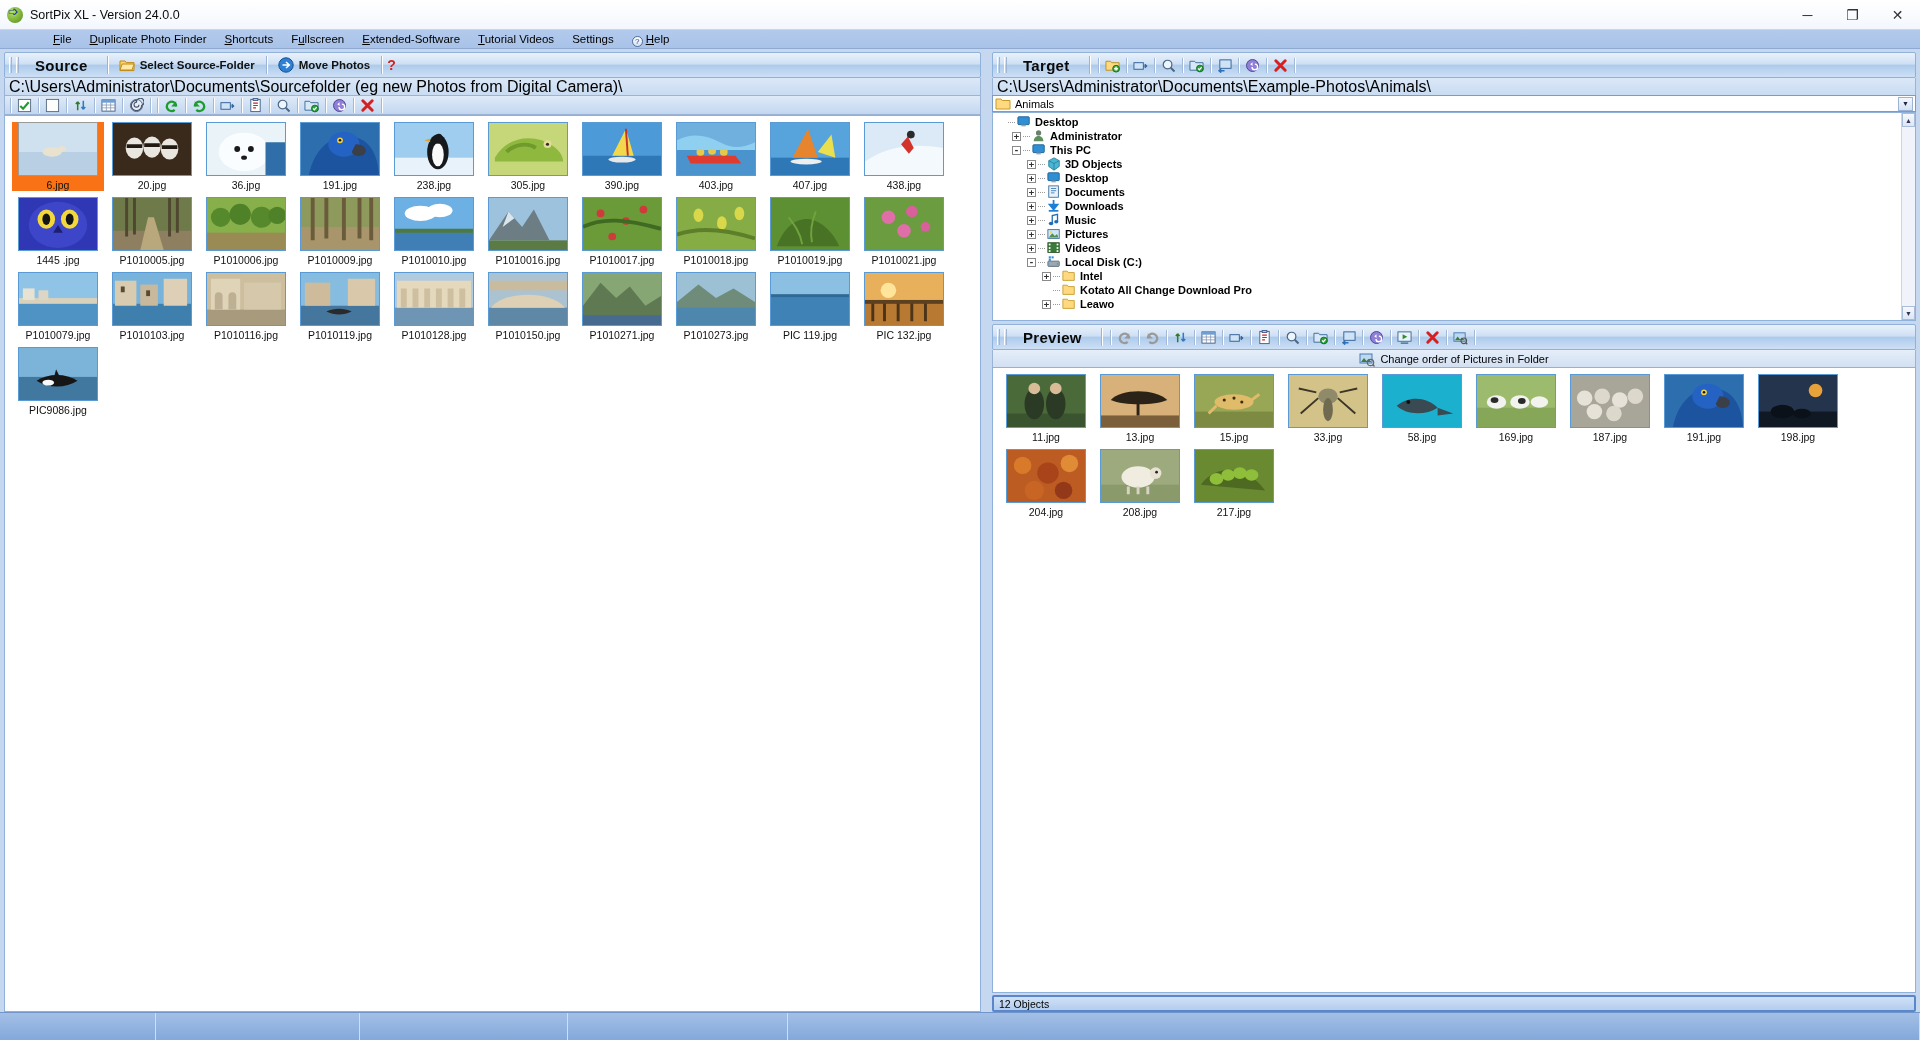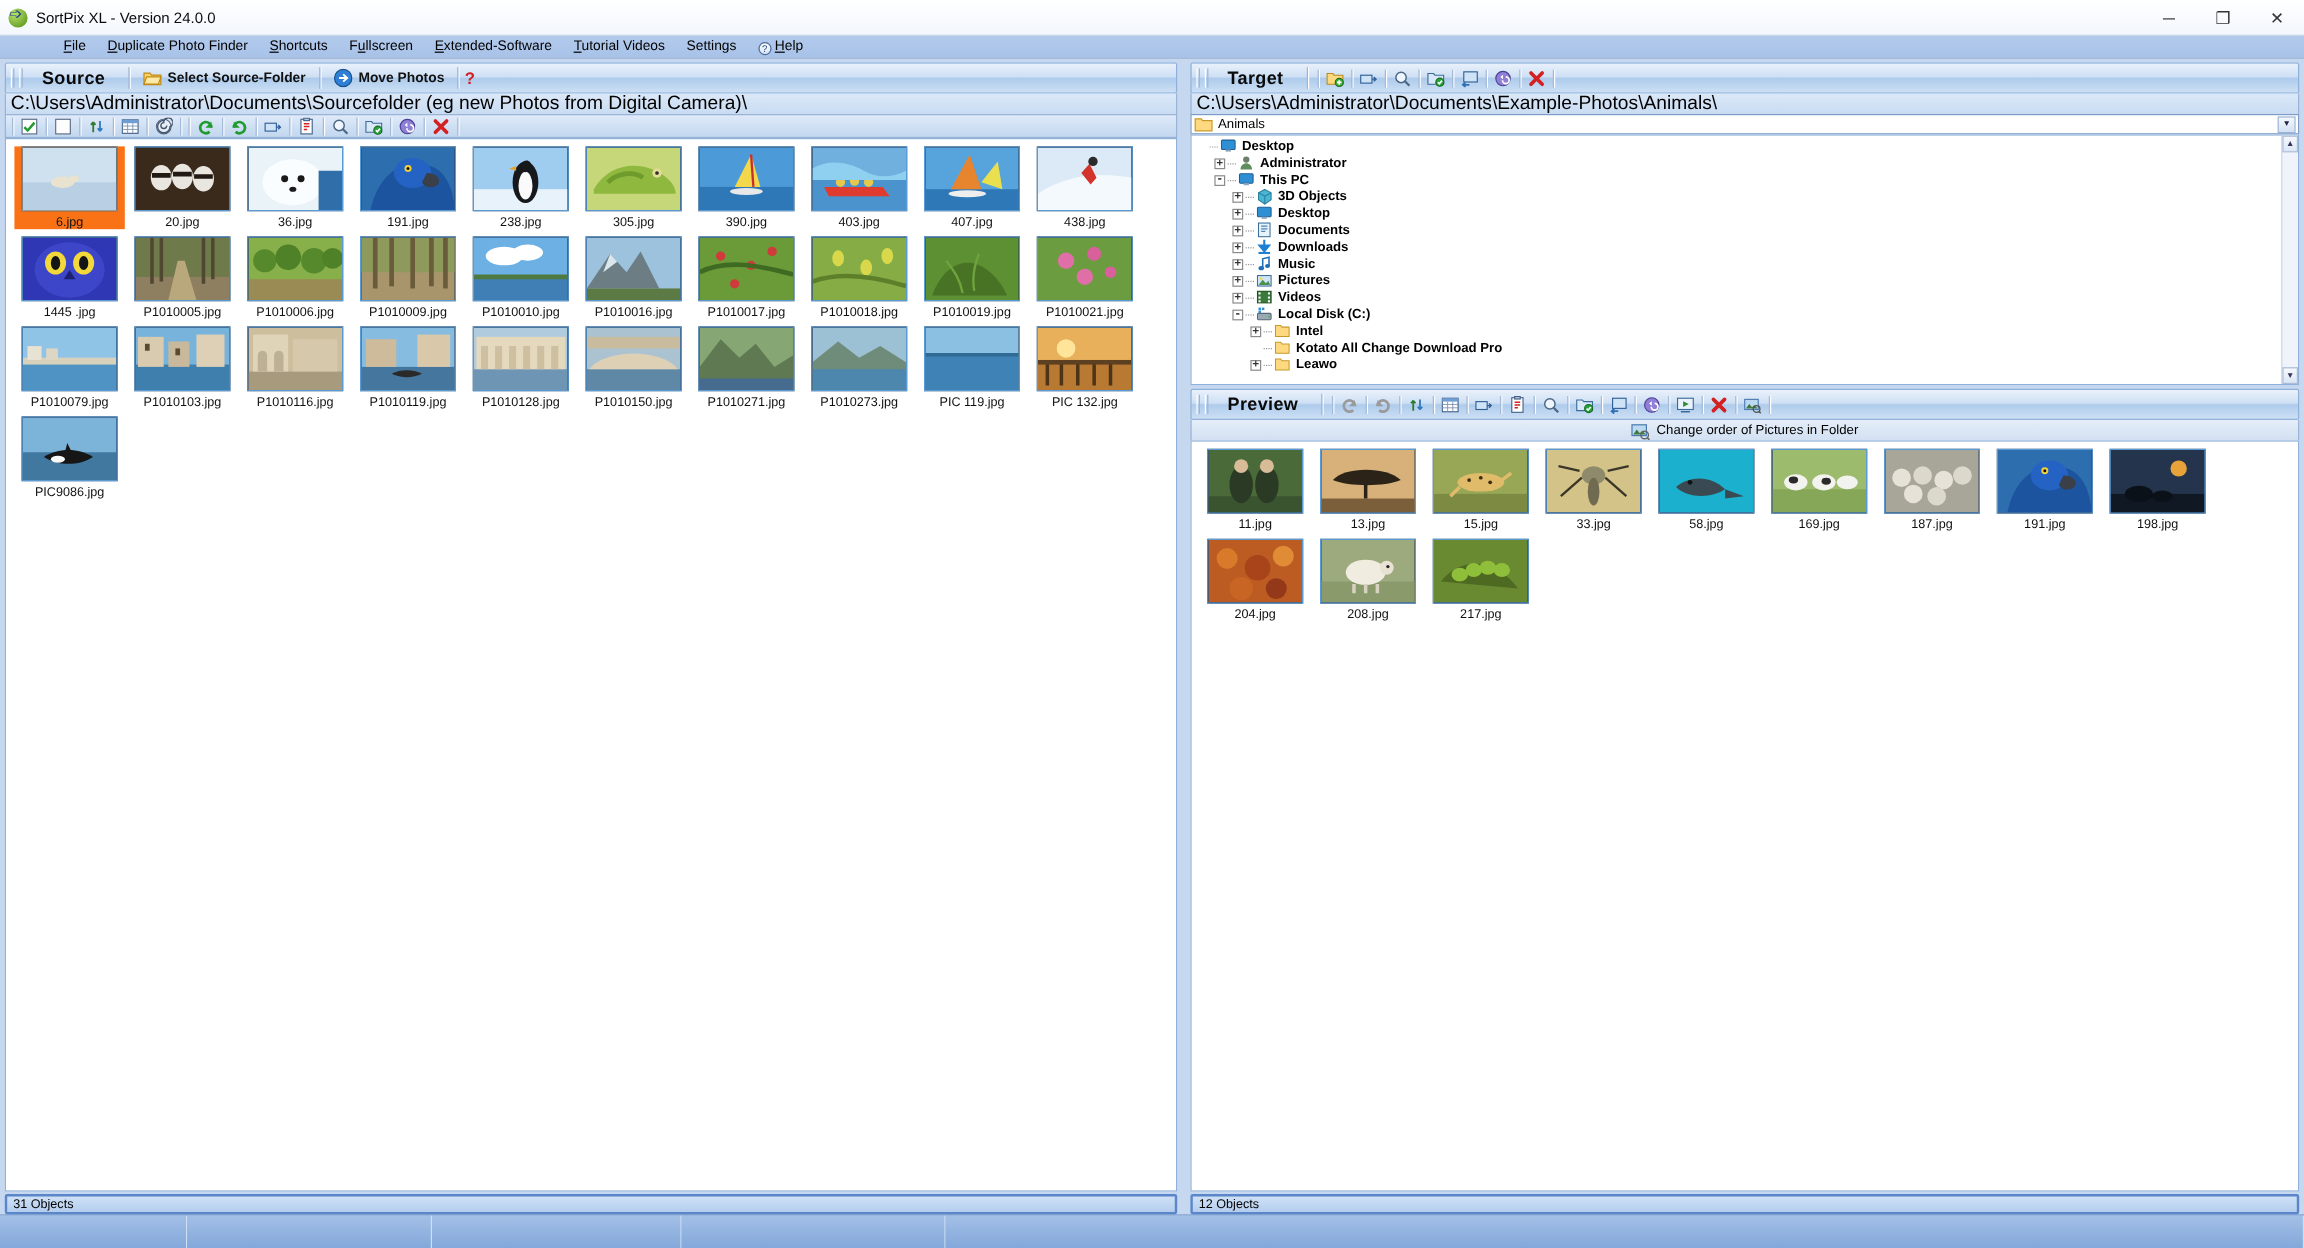--- a/index.html
+++ b/index.html
@@ -727,21 +727,20 @@
                 <path d="M18 34c12-8 30-8 42 0-12 8-30 8-42 0z" fill="#161616"></path>
                 <path d="M38 22l6 12h-9z" fill="#161616"></path>
                 <ellipse cx="30" cy="36" rx="6" ry="3" fill="#fafafa"></ellipse>
               </svg>
             </div>
             <div class="cap">PIC9086.jpg</div>
           </div>
         </div>
     </div>
 
-    <div class="statusbar">31 Objects</div>
   </div>
 
   <div class="splitter-v"></div>
 
   <div class="panel-right">
 
     <div class="hdrbar">
       <span class="grip"></span>
       <span class="grip"></span>
       <span class="hdr-title">Target</span>

